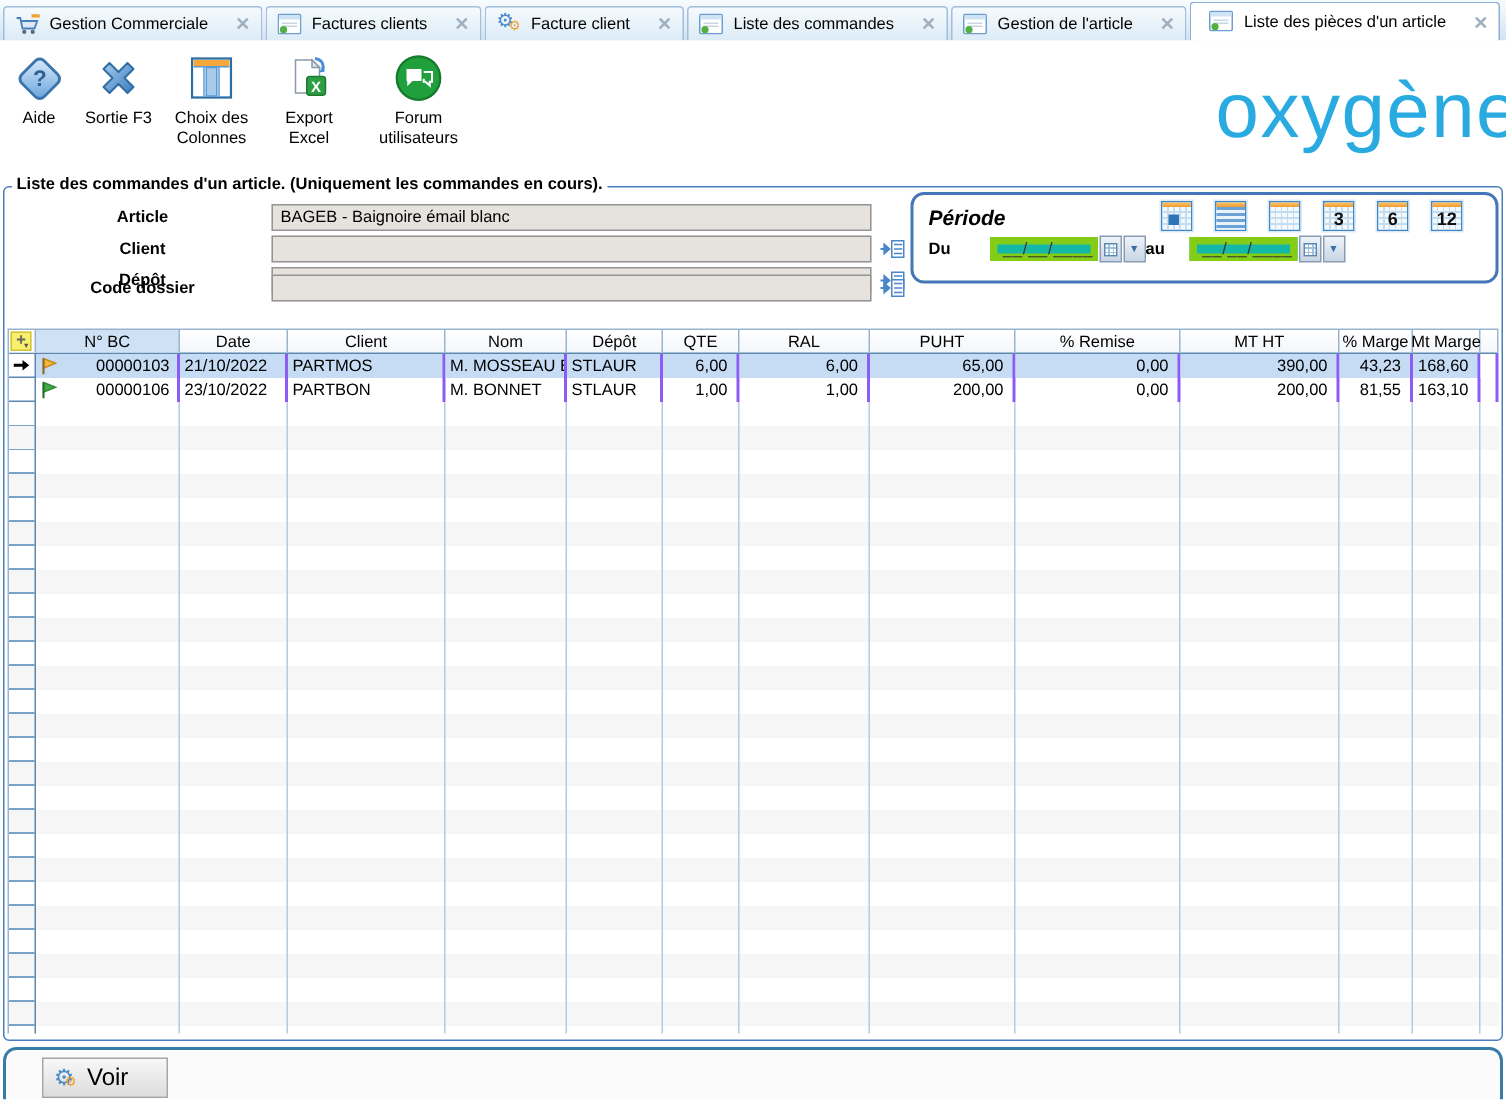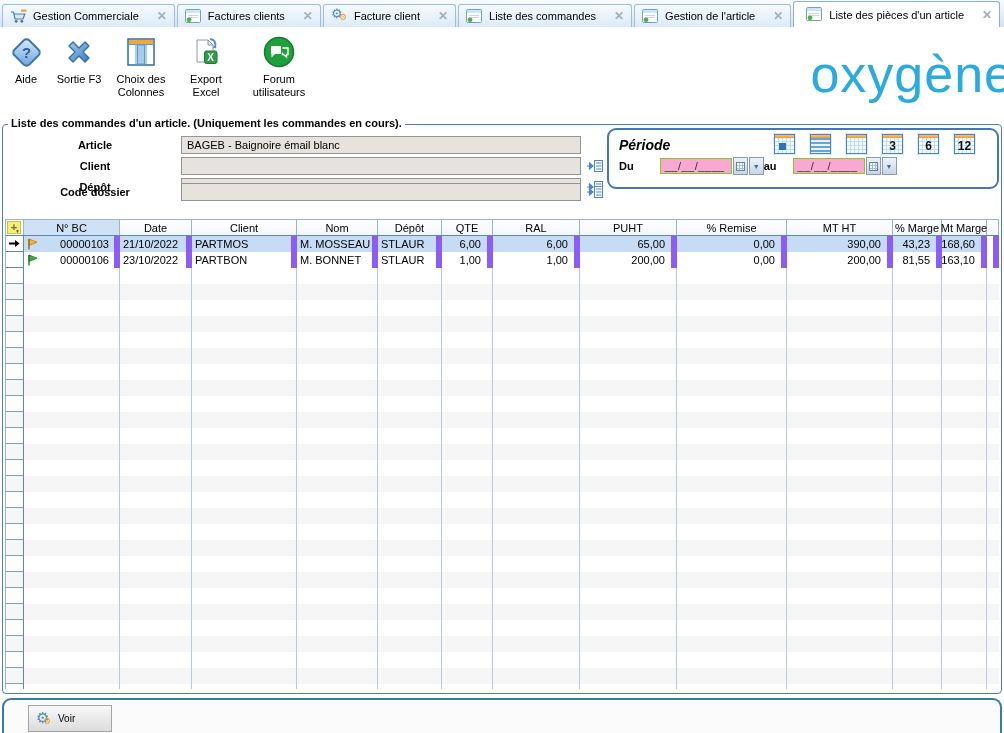--- a/index.html
+++ b/index.html
@@ -86,21 +86,21 @@
     background-image:repeating-linear-gradient(to right,transparent 0 3px,#c3dcf0 3px 4px),
                      repeating-linear-gradient(to bottom,transparent 0 3px,#c3dcf0 3px 4px); }
   .calbtn.week .grid {
     background-image:repeating-linear-gradient(to bottom,#6ba3d6 0 2px,#eaf3fb 2px 4px); }
   .calbtn .mark { position:absolute; width:7px; height:7px; background:#2e75b6; left:4px; top:8px; }
   .calbtn .num { position:absolute; top:3px; left:0; right:0; bottom:0;
     display:flex; align-items:center; justify-content:center;
     font-weight:bold; font-size:12px; color:#111; }
   .prow2 { display:flex; align-items:center; margin-top:3px; }
   .plabel { font-weight:bold; }
-  .dinput { width:72px; height:16px; border:1px solid #84cc16; background:#f9a8d4;
+  .dinput { width:72px; height:16px; border:5px solid #84cc16; background:#14b8a6;
     display:flex; align-items:center; padding:0 4px; color:#333; letter-spacing:0.5px; }
   .dbtn { width:15px; height:18px; border:1px solid #8a9ab0;
     background:linear-gradient(#eef3f9,#c8d5e6); display:flex; align-items:center;
     justify-content:center; margin-left:1px; cursor:pointer; }
   .dbtn .minical { width:9px; height:9px; border:1px solid #5b87b0; background:#fff;
     background-image:repeating-linear-gradient(to right,transparent 0 2px,#9fc0dd 2px 3px),
                      repeating-linear-gradient(to bottom,transparent 0 2px,#9fc0dd 2px 3px); }
   .dbtn .arr { color:#3a6ea5; font-size:7px; }
 
   
@@ -113,21 +113,21 @@
            border-top:1px solid #9ab4cd; border-bottom:1px solid #5b87b0; }
   .th { border-right:1px solid #9ab4cd; display:flex; align-items:center;
         justify-content:center; white-space:nowrap; cursor:default; }
   .th.sorted { background:#cfe2f5; }
   .th.corner { justify-content:flex-start; padding:1px; background:#fff; }
   .plus-icon { width:14px; height:13px; background:#f8ef6d; border:1px solid #cfc23d;
     color:#666; font-weight:bold; font-size:11px; line-height:10px; text-align:center;
     position:relative; cursor:pointer; }
   .plus-icon .dn { position:absolute; right:0px; bottom:-3px; font-size:5px; color:#555; }
   .tr { display:flex; height:16px; }
-  .td { border-right:6px solid #8b5cf6; display:flex; align-items:center;
+  .td { border-right:2px solid #8b5cf6; display:flex; align-items:center;
         padding:0 3px; white-space:nowrap; overflow:hidden; }
   .td.rnum { justify-content:flex-end; padding-right:6px; }
   .td.gutter { border-right:1px solid #5b87b0; border-bottom:1px solid #5b87b0;
                justify-content:center; padding:0; background:#fff; }
   .tr.sel .td { background:#c6dcf5; }
   .tr.sel .td.gutter, .tr.sel .td.cf { background:#fff; }
   .td.nobc { justify-content:space-between; padding-right:5px; }
   .tfill { flex:1; display:flex;
     background:repeating-linear-gradient(to bottom,#ffffff 0 16px,#f6f6f6 16px 32px); }
   .fc { border-right:1px solid #b6cade; }
@@ -136,21 +136,21 @@
 
   
   .footer { position:absolute; left:2px; right:2px; top:698px; height:40px;
     border:2px solid #3a7ca8; border-bottom:none; border-radius:9px 9px 0 0; background:#fbfbfb; }
   .voir-btn { position:absolute; left:24px; top:5px; width:84px; height:27px;
     background:linear-gradient(#f8f8f8,#dcdcdc); border:1px solid #a5a5a5;
     display:flex; align-items:center; padding:0 7px; cursor:pointer; }
   .voir-btn .gearwrap { margin-right:6px; }
   .voir-btn .g1 { font-size:15px; top:-2px; }
   .voir-btn .g2 { top:5px; left:7px; }
-  .voir-label { font-size:10px; }
+  .voir-label { font-size:16px; }
 </style>
 </head>
 <body>
 
 <div class="screen">
 
   <div class="tabbar">
     <div class="tab">
       <span class="ticon">
         <svg width="17" height="15" viewBox="0 0 17 15">

